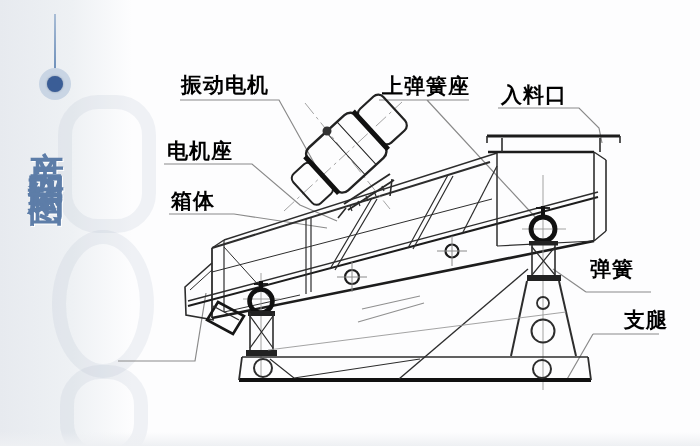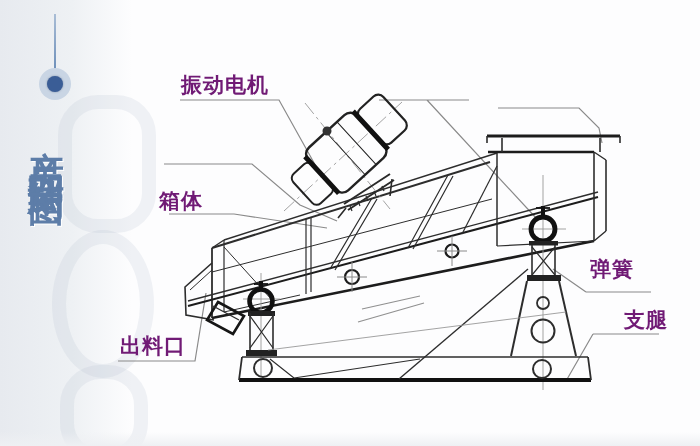--- a/index.html
+++ b/index.html
@@ -16,21 +16,21 @@
             background:linear-gradient(180deg,#a9bdd6,#6d8fba);}
   .pin-outer{position:absolute;left:39px;top:68px;width:32px;height:32px;border-radius:50%;
              background:#c9d5e4;}
   .pin-inner{position:absolute;left:8px;top:8px;width:16px;height:16px;border-radius:50%;
              background:#3a5d96;box-shadow:0 0 2px rgba(40,60,100,.5);}
   .vtitle{position:absolute;left:24px;top:122px;writing-mode:vertical-rl;text-orientation:upright;
           font-size:36px;font-weight:bold;color:#5d7da8;letter-spacing:7px;line-height:44px;
           text-shadow:1px 1px 0 #ffffff;}
   
   svg.draw{position:absolute;left:0;top:0;}
-  .lbl{position:absolute;font-size:21px;font-weight:bold;color:#701a75;white-space:nowrap;
+  .lbl{position:absolute;font-size:21px;font-weight:bold;color:#000000;white-space:nowrap;
        letter-spacing:1px;}
   .bottom-fade{position:absolute;left:0;right:0;bottom:0;height:14px;
                background:linear-gradient(180deg,rgba(238,240,243,0),#eef0f3);}
 </style>
 </head>
 <body>
 
 <div class="stage">
 
   <div class="sidebar">
@@ -159,19 +159,21 @@
       <path d="M399,379 L528,269" stroke-width="1.4"></path>
       <path d="M268,350 L566,312" stroke="#999" stroke-width="0.9"></path>
     </g>
 
     <g stroke="#909090" fill="none">
       <path d="M358,322 L424,303 M362,309 L420,296" stroke-width="1.2"></path>
     </g>
   </svg>
 
   <div class="lbl" style="left:181px;top:71px">振动电机</div>
-  <div class="lbl" style="left:159px;top:187px">箱体</div>
-  <div class="lbl" style="left:120px;top:332px">出料口</div>
+  <div class="lbl" style="left:167px;top:137px">电机座</div>
+  <div class="lbl" style="left:171px;top:187px">箱体</div>
+  <div class="lbl" style="left:382px;top:72px">上弹簧座</div>
+  <div class="lbl" style="left:501px;top:81px">入料口</div>
   <div class="lbl" style="left:590px;top:255px">弹簧</div>
   <div class="lbl" style="left:624px;top:306px">支腿</div>
 
   <div class="bottom-fade"></div>
 </div>
 
 </body></html>

